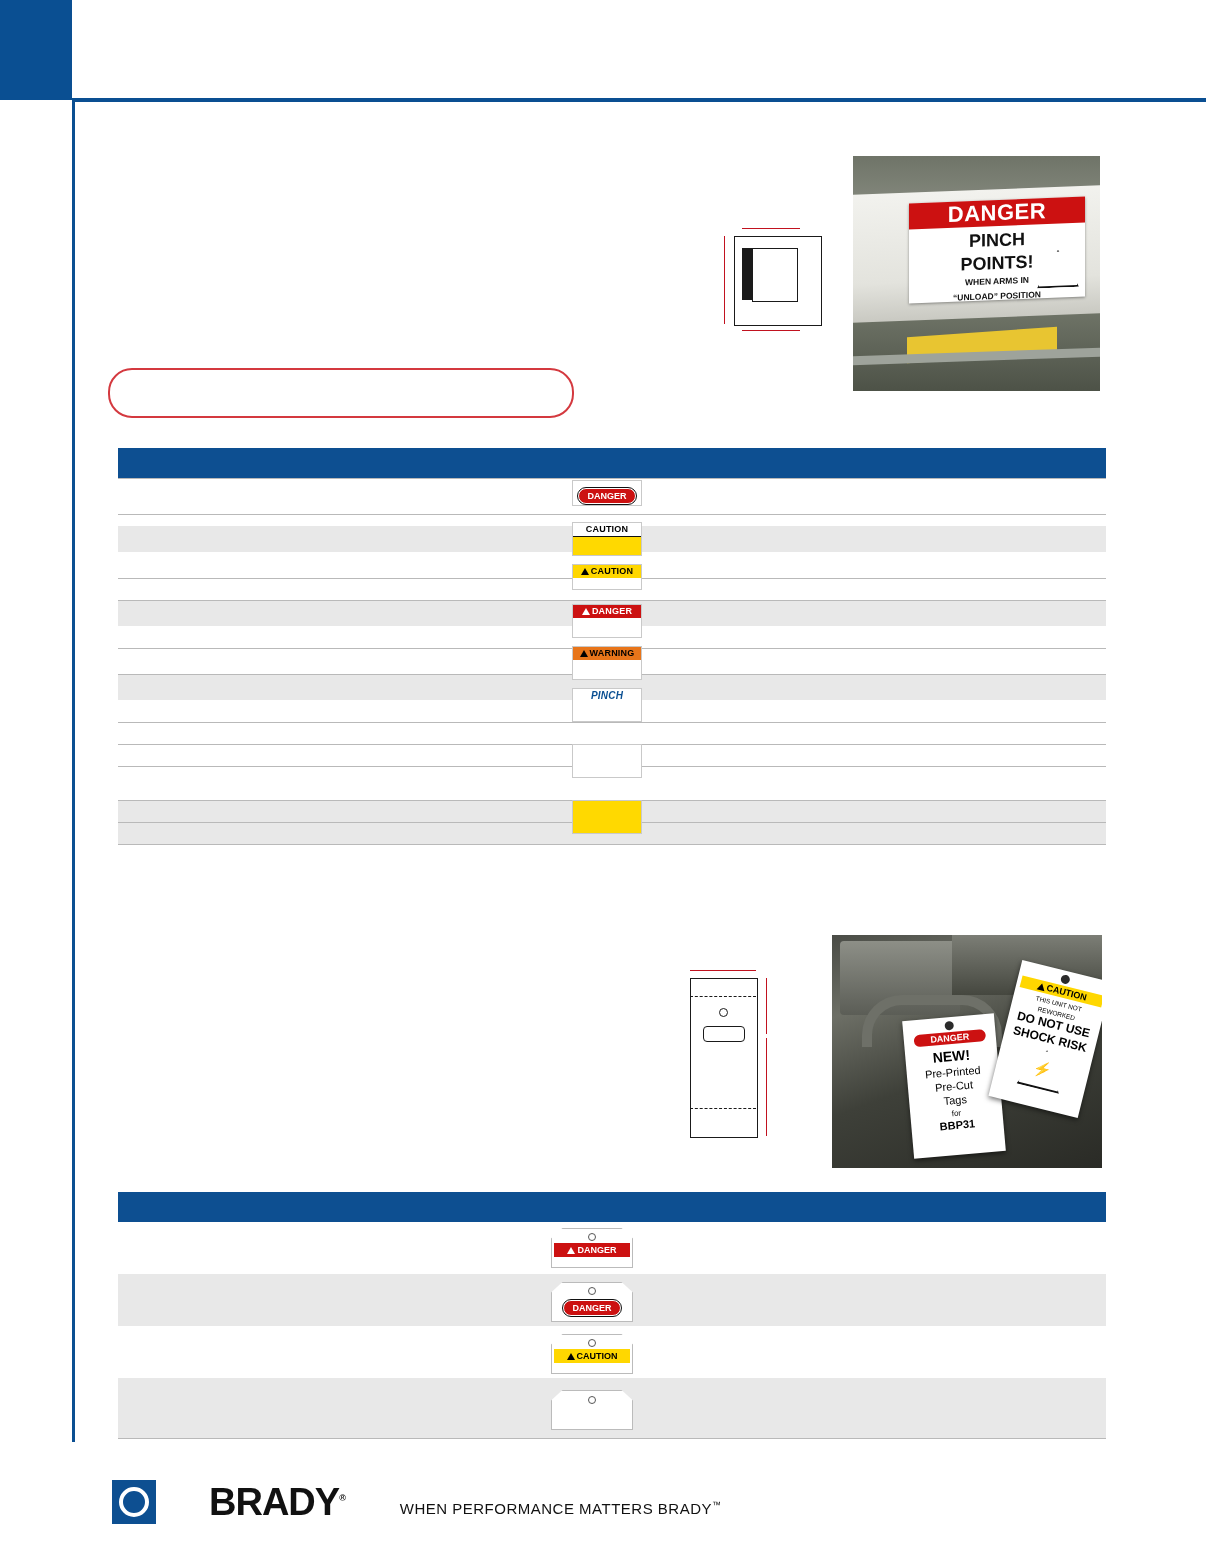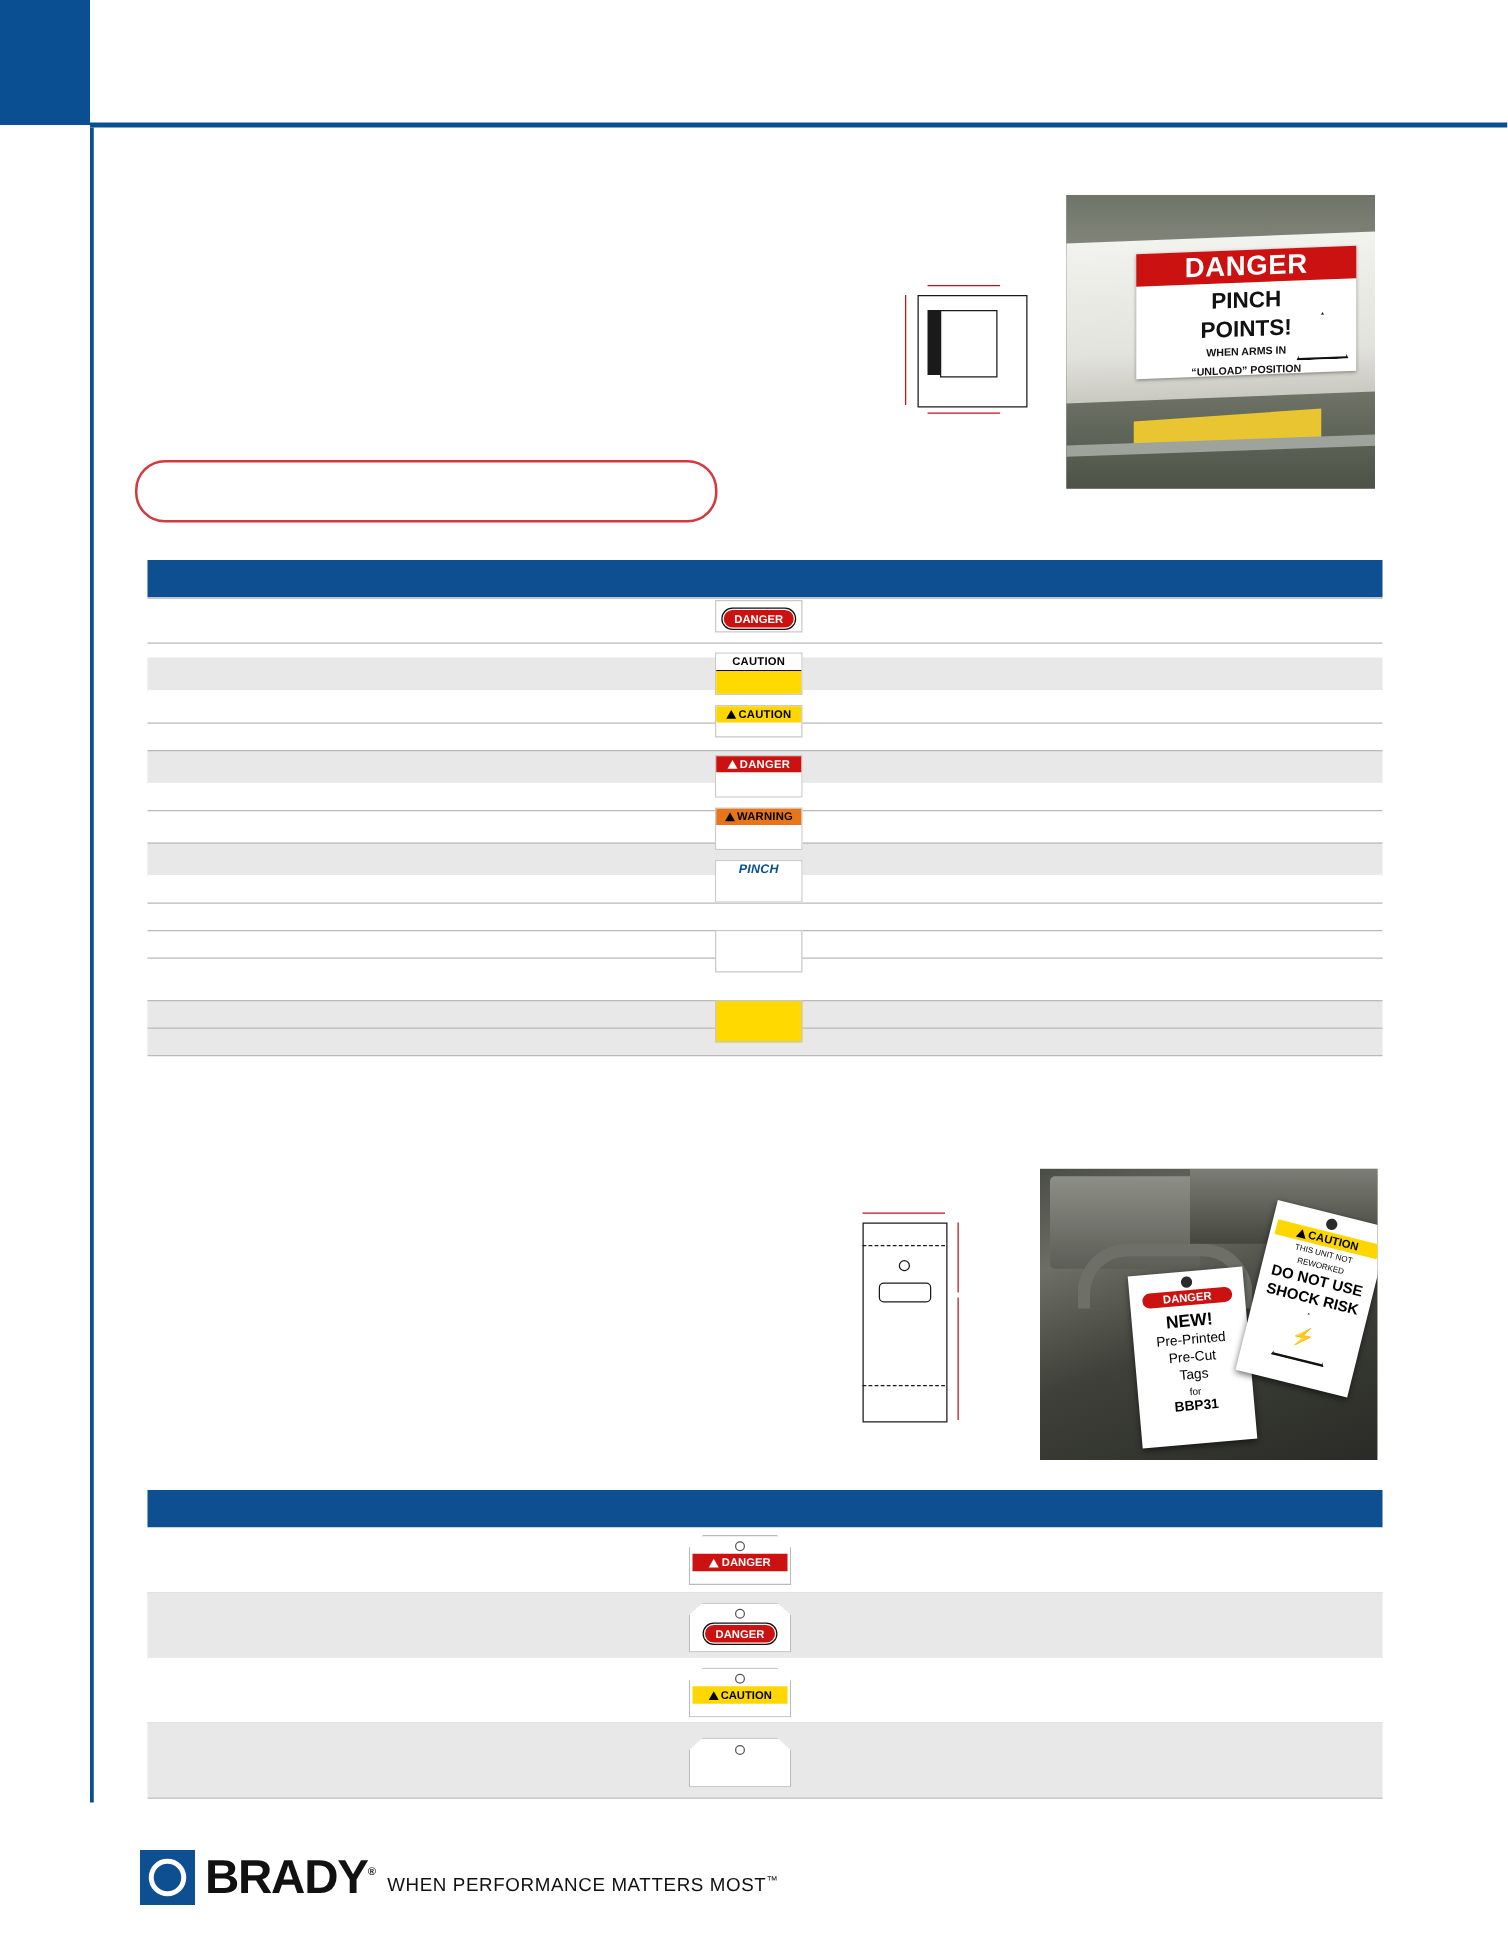--- a/index.html
+++ b/index.html
@@ -248,21 +248,21 @@
     transform: translate(-50%,-50%); font-size: 15px; color: #111;
   }
 
   
   .diagram { position: absolute; }
   .dim-line { position: absolute; background: #c1121f; }
 
   
   .footer {
     position: absolute; left: 112px; top: 1480px;
-    display: flex; align-items: center;
+    display: flex; align-items: center; gap: 45px;
   }
   .brady-mark {
     width: 44px; height: 44px; background: #0d4f91;
     display: flex; align-items: center; justify-content: center;
     margin-right: 8px;
   }
   .brady-mark .ring {
     width: 22px; height: 22px; border: 4px solid #ffffff; border-radius: 50%;
   }
   .brady-word {
@@ -462,15 +462,15 @@
 </div>
 
 <div class="footer">
   <div class="brady-mark">
     <div class="ring"></div>
   </div>
   <div class="brady-word">
     <span>BRADY</span><span class="sup">®</span>
   </div>
   <div class="brady-tag">
-    <span>WHEN PERFORMANCE MATTERS MOST</span><span class="sup">™</span>
+    <span>WHEN PERFORMANCE MATTERS BRADY</span><span class="sup">™</span>
   </div>
 </div>
 
 </body></html>

